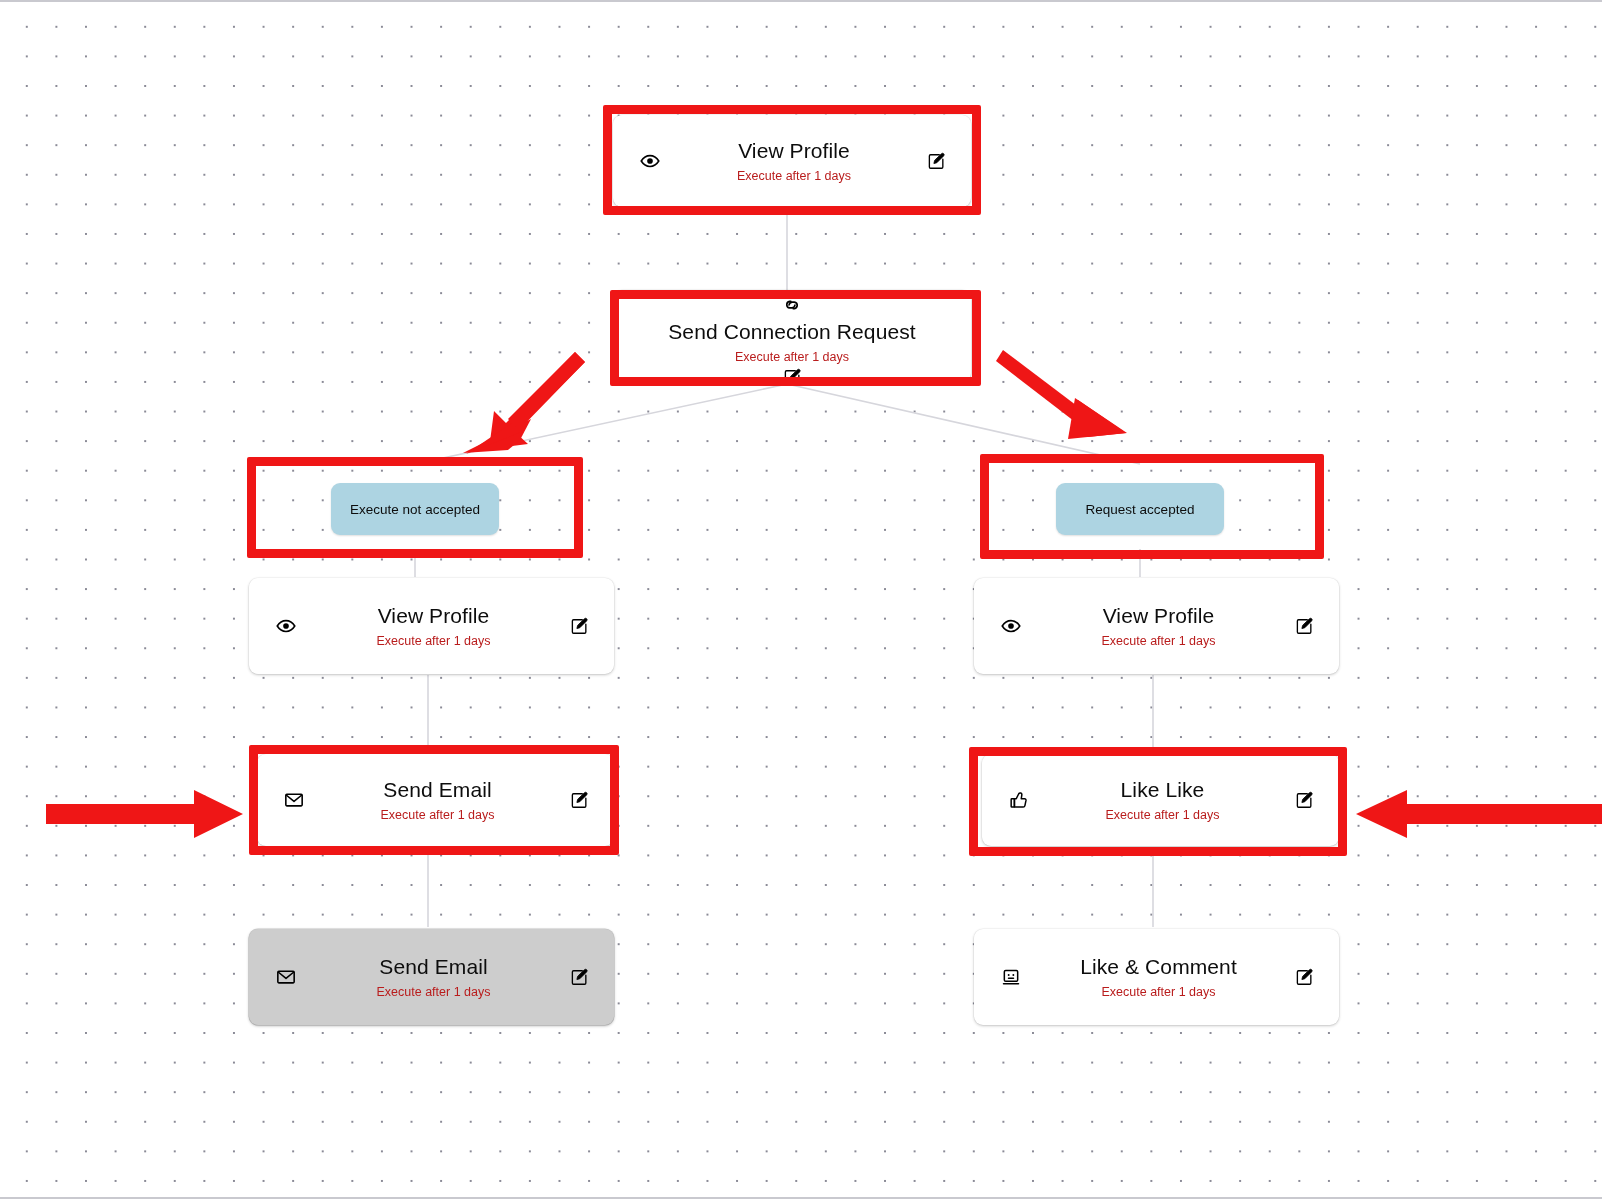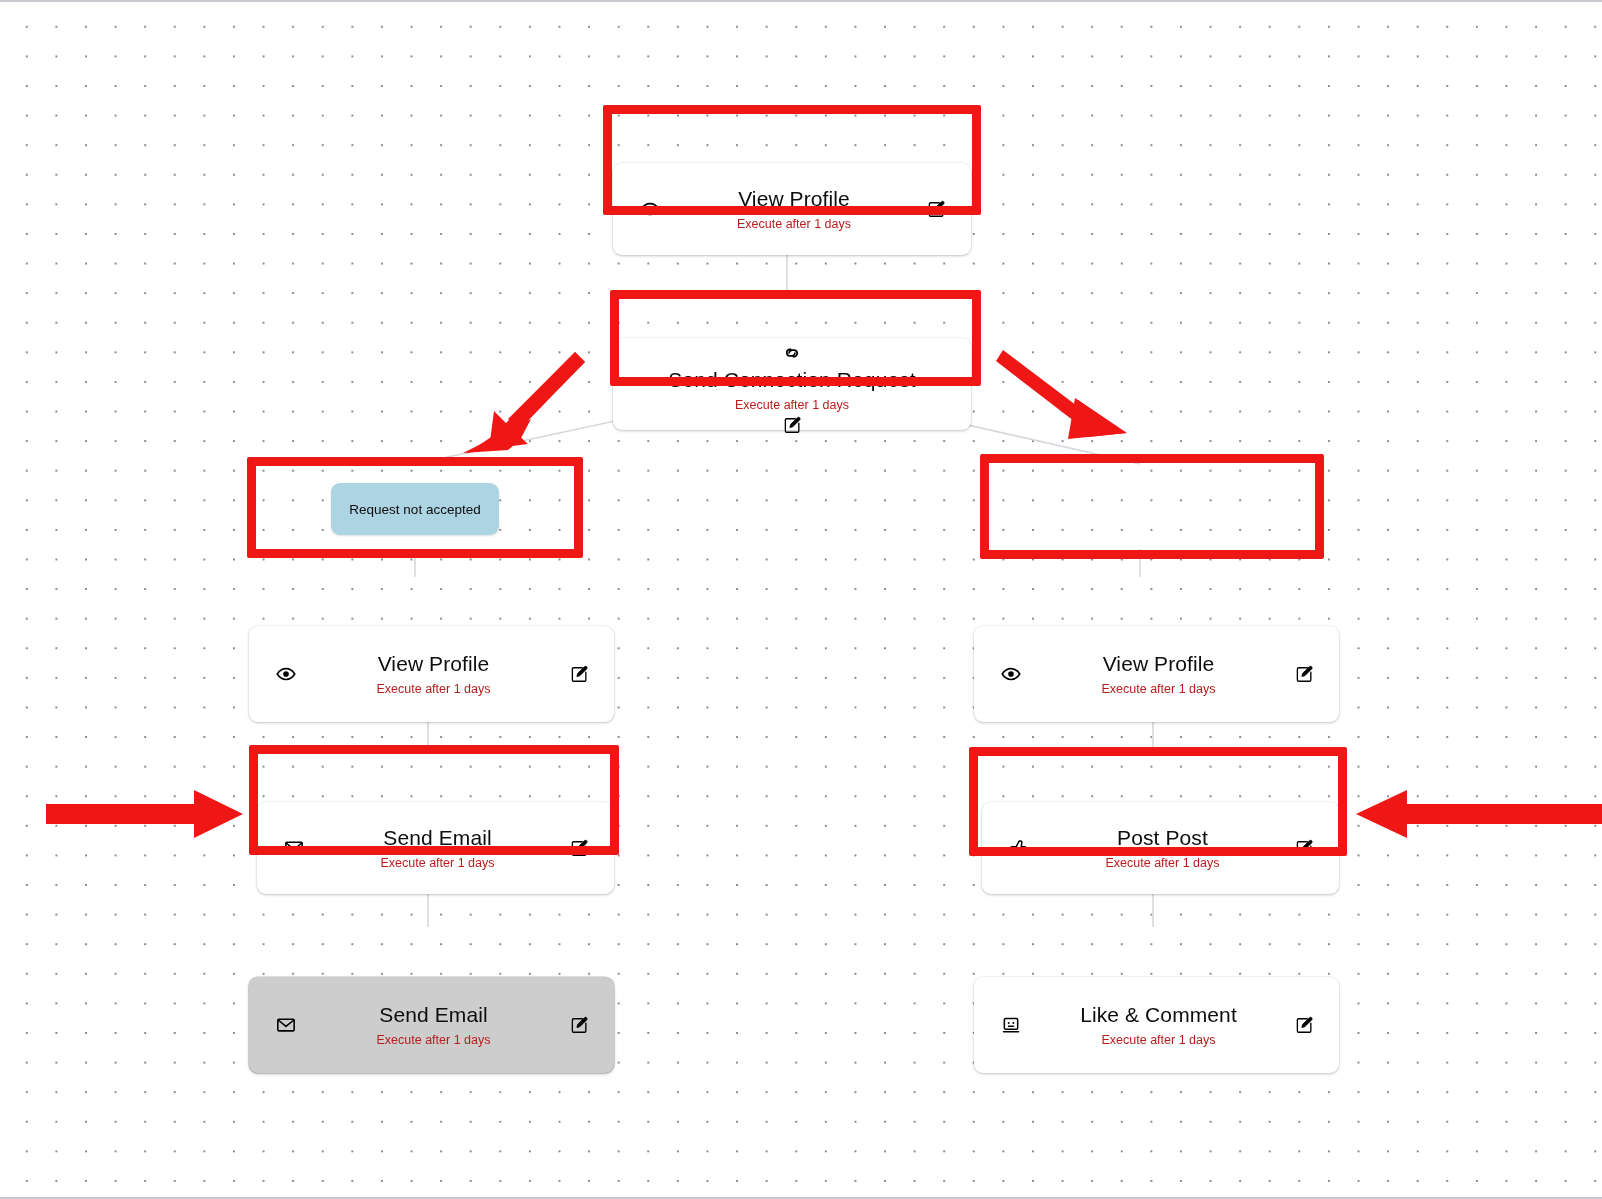--- a/index.html
+++ b/index.html
@@ -39,21 +39,20 @@
   
   .node {
     position: absolute;
     box-sizing: border-box;
     background: #ffffff;
     border-radius: 9px;
     box-shadow: 0 1px 3px rgba(0,0,0,0.22), 0 0 0 0.6px rgba(0,0,0,0.05);
     display: flex;
     align-items: center;
     padding: 0 22px;
-    margin-top: 48px;
   }
   .node.selected {
     background: #cdcdcd;
     box-shadow: 0 1px 3px rgba(0,0,0,0.30), 0 0 0 0.6px rgba(0,0,0,0.18);
   }
 
   .node-icon {
     width: 30px;
     flex: 0 0 30px;
     display: flex;
@@ -181,23 +180,26 @@
     </div>
     <span class="node-edit">
       <svg width="19" height="19" viewBox="0 0 24 24" fill="none" stroke="#000" stroke-width="1.7" stroke-linecap="round" stroke-linejoin="round">
         <path d="M15.5 3.5H4.5a1.5 1.5 0 0 0-1.5 1.5v14a1.5 1.5 0 0 0 1.5 1.5h14a1.5 1.5 0 0 0 1.5-1.5V9"></path>
         <path d="M18.3 2.2a1.9 1.9 0 0 1 2.7 2.7L12.3 13.6l-3.6.9.9-3.6z" fill="#000" stroke="#000" stroke-width="1.1"></path>
       </svg>
     </span>
   </div>
 
   <div class="branch-label" id="b-not-accepted" style="left:331px; top:481px; width:168px; height:52px;">
-    <span>Request not accepted</span>
-  </div>
-
+    <span>Execute not accepted</span>
+  </div>
+
+  <div class="branch-label" id="b-accepted" style="left:1056px; top:481px; width:168px; height:52px;">
+    <span>Request accepted</span>
+  </div>
 
   <div class="node" id="n-view-profile-left" style="left:249px; top:576px; width:365px; height:96px;">
     <span class="node-icon">
       <svg width="20" height="20" viewBox="0 0 24 24" fill="none" stroke="#000" stroke-width="1.9">
         <path d="M1.5 12s4-6.5 10.5-6.5S22.5 12 22.5 12s-4 6.5-10.5 6.5S1.5 12 1.5 12z"></path>
         <circle cx="12" cy="12" r="3.4" fill="#000" stroke="none"></circle>
       </svg>
     </span>
     <div class="node-body">
       <div class="node-title">View Profile</div>
@@ -269,21 +271,21 @@
   </div>
 
   <div class="node" id="n-like-post-right" style="left:982px; top:752px; width:357px; height:92px;">
     <span class="node-icon">
       <svg width="20" height="20" viewBox="0 0 24 24" fill="none" stroke="#000" stroke-width="1.8" stroke-linejoin="round">
         <path d="M6.5 10.5h2.2l3-6a2 2 0 0 1 3.7 1.3l-.7 4.7h4a1.7 1.7 0 0 1 1.7 2l-1.3 6.2a2.2 2.2 0 0 1-2.1 1.8H6.5z"></path>
         <rect x="2.6" y="10.5" width="3.9" height="10" rx="0.8"></rect>
       </svg>
     </span>
     <div class="node-body">
-      <div class="node-title">Post Post</div>
+      <div class="node-title">Like Like</div>
       <div class="node-sub">Execute after 1 days</div>
     </div>
     <span class="node-edit">
       <svg width="19" height="19" viewBox="0 0 24 24" fill="none" stroke="#000" stroke-width="1.7" stroke-linecap="round" stroke-linejoin="round">
         <path d="M15.5 3.5H4.5a1.5 1.5 0 0 0-1.5 1.5v14a1.5 1.5 0 0 0 1.5 1.5h14a1.5 1.5 0 0 0 1.5-1.5V9"></path>
         <path d="M18.3 2.2a1.9 1.9 0 0 1 2.7 2.7L12.3 13.6l-3.6.9.9-3.6z" fill="#000" stroke="#000" stroke-width="1.1"></path>
       </svg>
     </span>
   </div>
 

